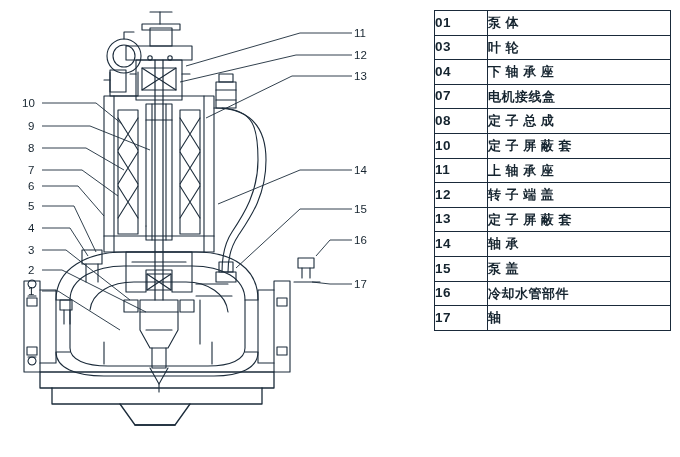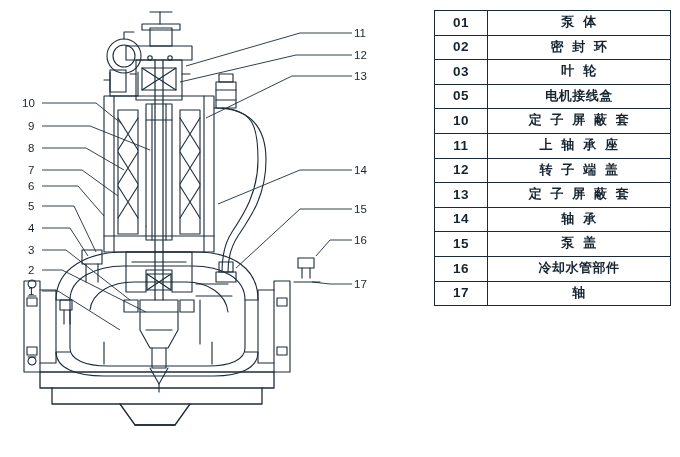--- a/index.html
+++ b/index.html
@@ -40,34 +40,33 @@
     border-collapse: collapse;
     border: 1.6px solid #1a2a3a;
     table-layout: fixed;
   }
   #parts-table td {
     border: 1.2px solid #1a2a3a;
     height: 23.6px;
     padding: 0;
     font-size: 13px;
     font-weight: bold;
-    text-align: center;
     vertical-align: middle;
     color: #15242f;
     line-height: 1.05;
     letter-spacing: 0.5px;
   }
   #parts-table td.num-cell {
     width: 52px;
     font-family: "Liberation Sans", sans-serif;
     font-size: 13.5px;
   }
   #parts-table td.name-cell {
     width: 182px;
-    font-family: Liberation Mono, monospace;
+    font-family: Liberation Sans, sans-serif;
     font-size: 13px;
   }
   .lbl {
     font-family: "Liberation Sans", sans-serif;
     font-size: 11.5px;
     fill: #16242f;
   }
 </style>
 </head>
 <body>
@@ -262,30 +261,34 @@
     </svg>
   </div>
 
   <table id="parts-table">
     <tbody>
         <tr>
           <td class="num-cell">01</td>
           <td class="name-cell">泵        体</td>
         </tr>
         <tr>
-          <td class="num-cell">02</td>
-          <td class="name-cell">密  封  环</td>
-        </tr>
-        <tr>
           <td class="num-cell">03</td>
           <td class="name-cell">叶      轮</td>
         </tr>
         <tr>
-          <td class="num-cell">05</td>
+          <td class="num-cell">04</td>
+          <td class="name-cell">下 轴 承 座</td>
+        </tr>
+        <tr>
+          <td class="num-cell">07</td>
           <td class="name-cell">电机接线盒</td>
+        </tr>
+        <tr>
+          <td class="num-cell">08</td>
+          <td class="name-cell">定 子 总 成</td>
         </tr>
         <tr>
           <td class="num-cell">10</td>
           <td class="name-cell">定 子 屏 蔽 套</td>
         </tr>
         <tr>
           <td class="num-cell">11</td>
           <td class="name-cell">上 轴 承 座</td>
         </tr>
         <tr>

